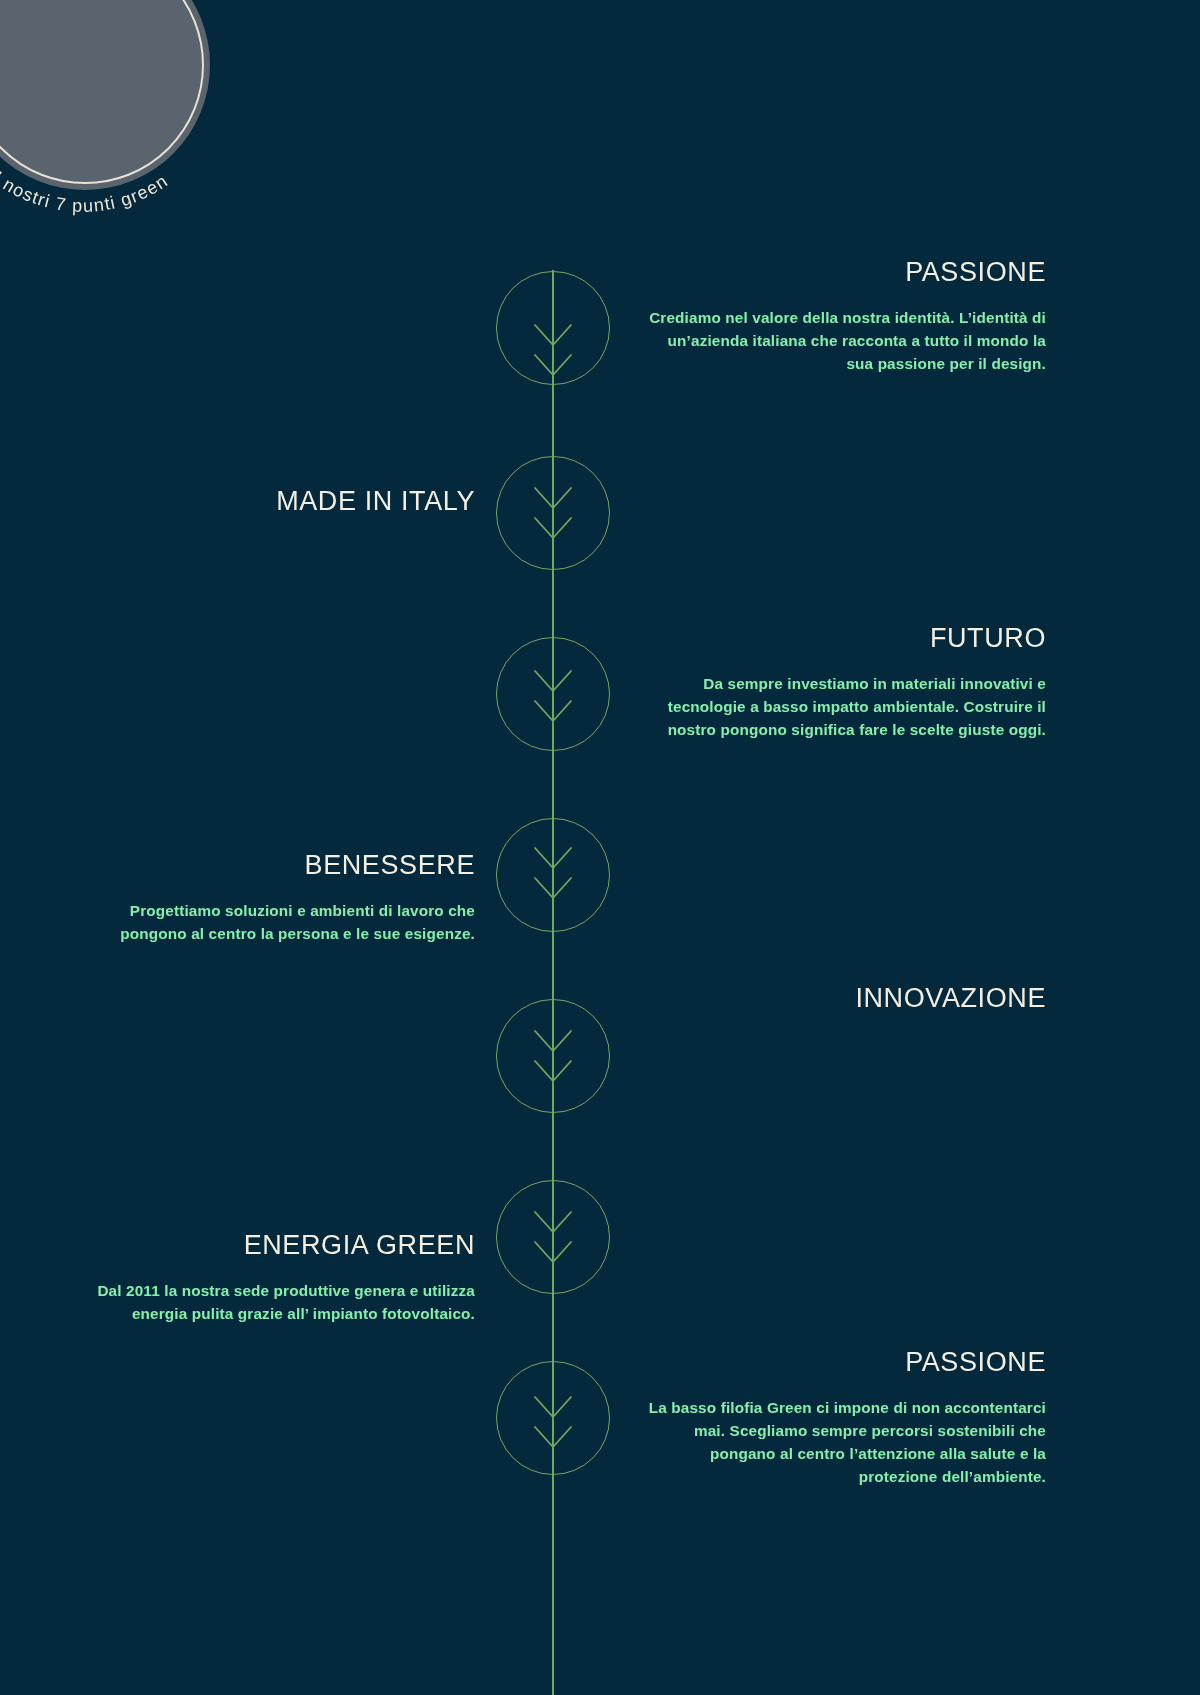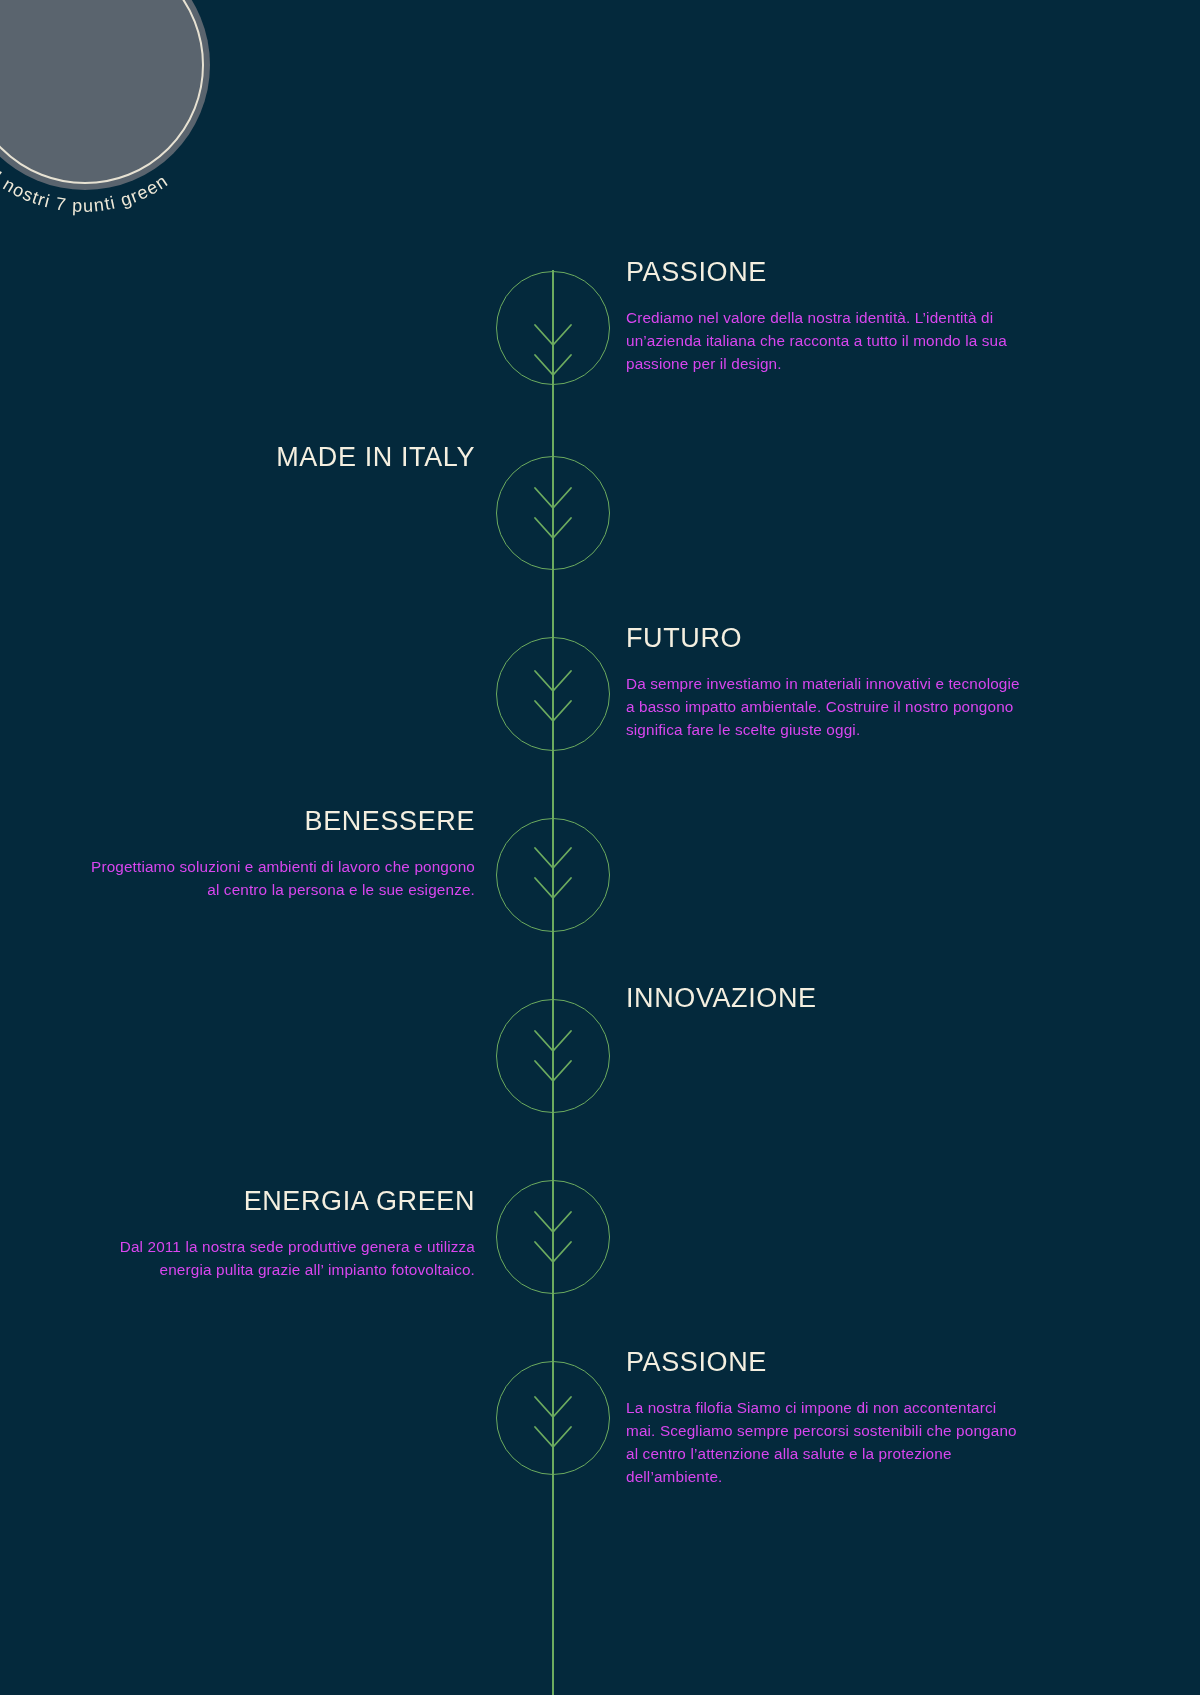--- a/index.html
+++ b/index.html
@@ -48,37 +48,37 @@
     position:absolute;
     left:496px;
     width:114px;height:114px;
     border:1.6px solid #6cab5f;
     border-radius:50%;
     box-sizing:border-box;
   }
   .arrow-svg{position:absolute;left:496px;width:114px;height:114px;}
 
   .txt{position:absolute;width:400px;}
-  .txt.right{left:626px;text-align:left;}
-  .txt.left{left:75px;width:400px;text-align:right;}
+  .txt.right{left:646px;text-align:right;}
+  .txt.left{left:75px;width:400px;text-align:right;margin-top:44px;}
 
   h2.title{
     margin:0 0 18px 0;
     font-size:27px;
     font-weight:400;
     color:#f4efe0;
     letter-spacing:.6px;
     line-height:1.1;
   }
   p.body{
     margin:0;
     font-size:15.3px;
     line-height:1.52;
-    color:#d946ef;
-    font-weight:400;
+    color:#86efac;
+    font-weight:700;
     letter-spacing:.15px;
   }
 </style>
 </head>
 <body>
 
 <div class="page">
 
   <div class="badge-wrap">
     <div class="badge-disc"></div>
@@ -187,17 +187,17 @@
     <div class="node" style="top:1361px"></div>
     <svg class="arrow-svg" style="top:1361px" viewBox="0 0 114 114">
       <g stroke="#6cab5f" stroke-width="1.8" fill="none" stroke-linecap="round">
         <line x1="57" y1="8" x2="57" y2="110"></line>
         <polyline points="39,36 57,56 75,36"></polyline>
         <polyline points="39,66 57,86 75,66"></polyline>
       </g>
     </svg>
     <div class="txt right" style="top:1348px">
       <h2 class="title">PASSIONE</h2>
-      <p class="body">La nostra filofia Siamo ci impone di non accontentarci mai. Scegliamo sempre percorsi sostenibili che pongano al centro l’attenzione alla salute e la protezione dell’ambiente.</p>
+      <p class="body">La basso filofia Green ci impone di non accontentarci mai. Scegliamo sempre percorsi sostenibili che pongano al centro l’attenzione alla salute e la protezione dell’ambiente.</p>
     </div>
   </div>
 
 </div>
 
 </body></html>

